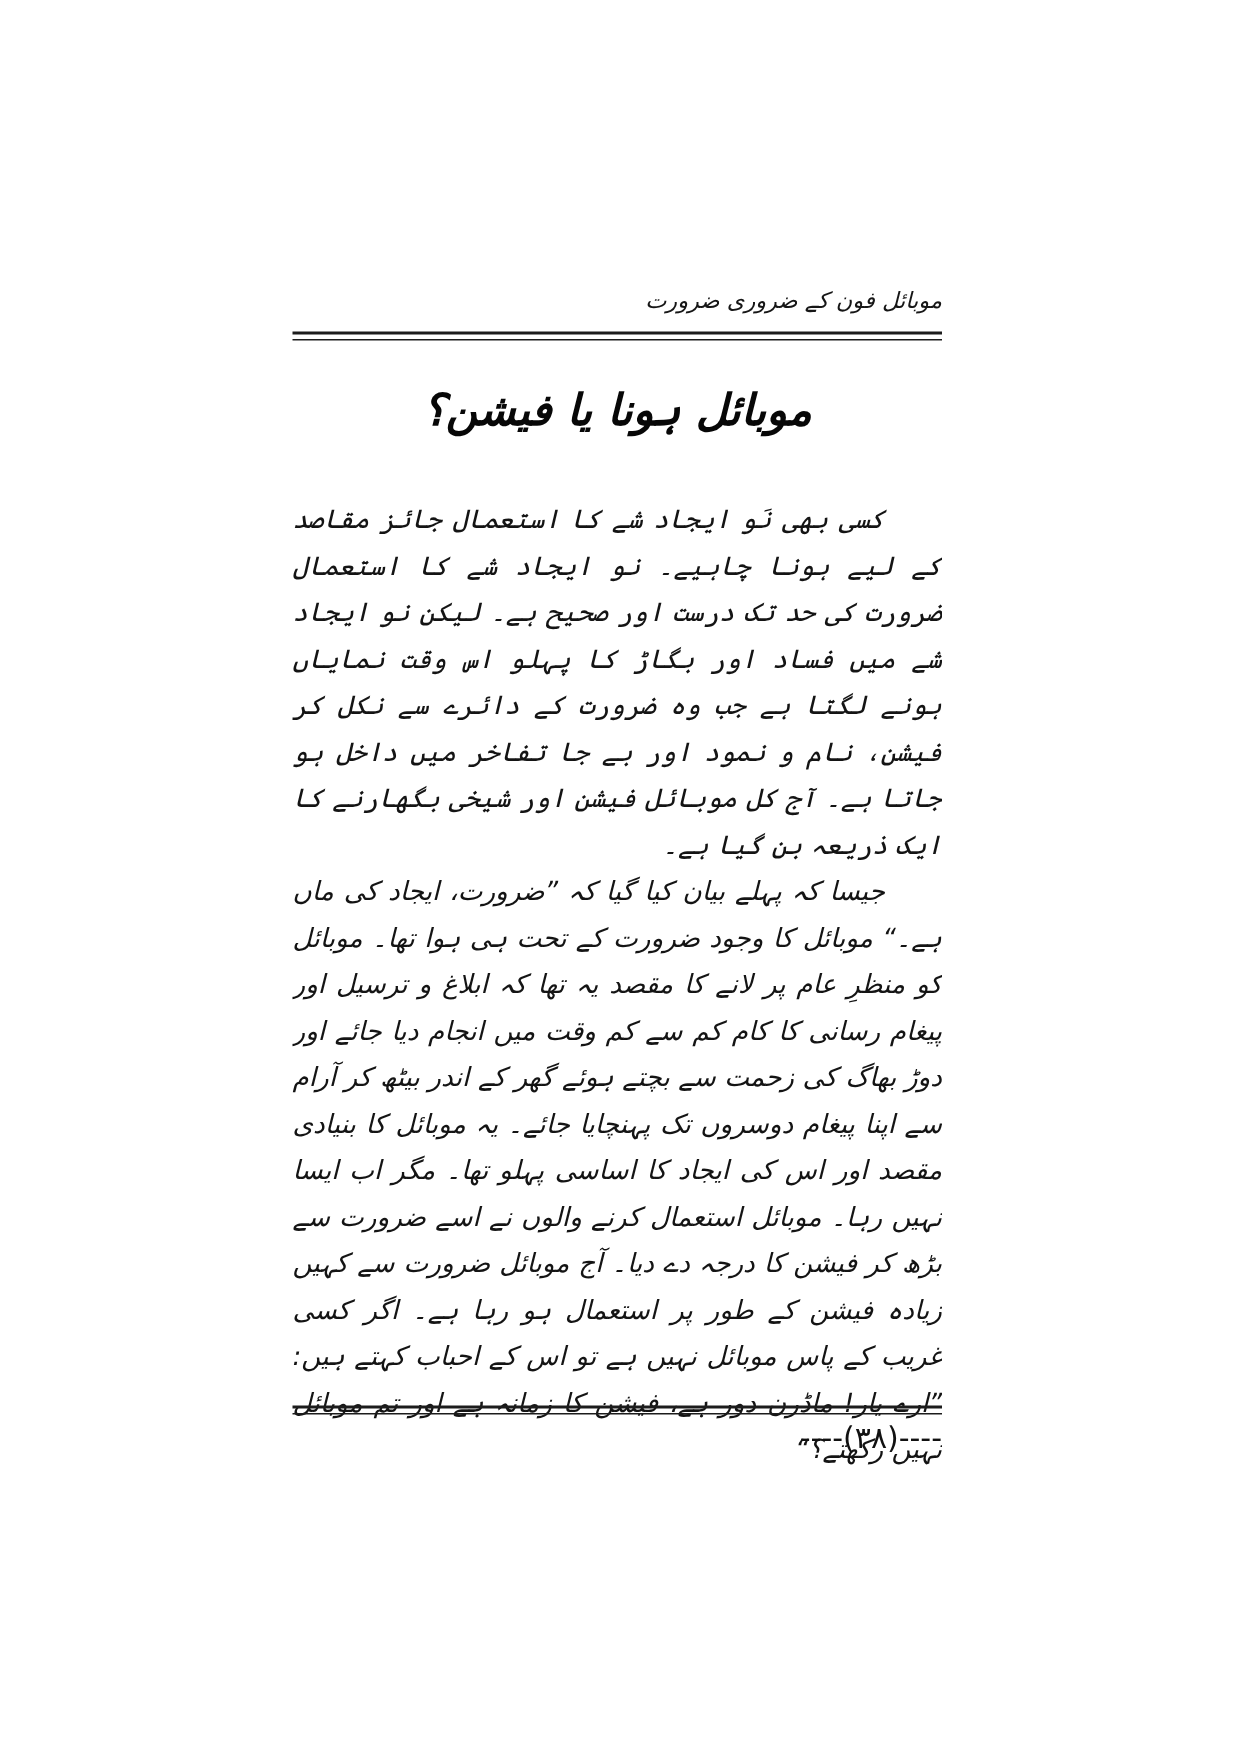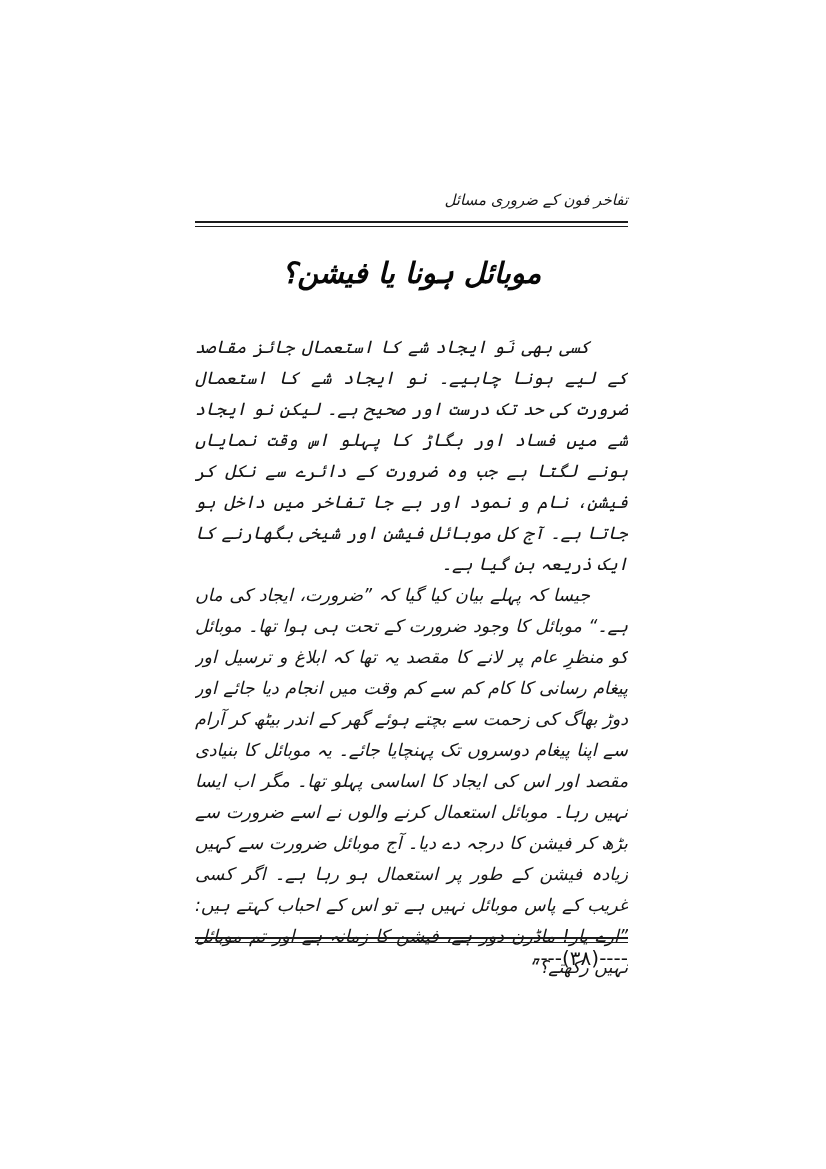--- a/index.html
+++ b/index.html
@@ -79,21 +79,21 @@
     letter-spacing: 1px;
     color: #111111;
     font-style: normal;
   }
 </style>
 </head>
 <body>
 
 <div class="sheet">
 
-  <div class="content-col running-header">تفاخر فون کے ضروری مسائل</div>
+  <div class="content-col running-header">موبائل فون کے ضروری ضرورت</div>
 
   <div class="content-col double-rule header-rule"></div>
 
   <h1 class="content-col chapter-title">موبائل ہونا یا فیشن؟</h1>
 
   <div class="content-col body-text">
     <p>کسی بھی نَو ایجاد شے کا استعمال جائز مقاصد کے لیے ہونا چاہیے۔ نو ایجاد شے کا استعمال ضرورت کی حد تک درست اور صحیح ہے۔ لیکن نو ایجاد شے میں فساد اور بگاڑ کا پہلو اس وقت نمایاں ہونے لگتا ہے جب وہ ضرورت کے دائرے سے نکل کر فیشن، نام و نمود اور بے جا تفاخر میں داخل ہو جاتا ہے۔ آج کل موبائل فیشن اور شیخی بگھارنے کا ایک ذریعہ بن گیا ہے۔</p>
     <p>جیسا کہ پہلے بیان کیا گیا کہ ”ضرورت، ایجاد کی ماں ہے۔“ موبائل کا وجود ضرورت کے تحت ہی ہوا تھا۔ موبائل کو منظرِ عام پر لانے کا مقصد یہ تھا کہ ابلاغ و ترسیل اور پیغام رسانی کا کام کم سے کم وقت میں انجام دیا جائے اور دوڑ بھاگ کی زحمت سے بچتے ہوئے گھر کے اندر بیٹھ کر آرام سے اپنا پیغام دوسروں تک پہنچایا جائے۔ یہ موبائل کا بنیادی مقصد اور اس کی ایجاد کا اساسی پہلو تھا۔ مگر اب ایسا نہیں رہا۔ موبائل استعمال کرنے والوں نے اسے ضرورت سے بڑھ کر فیشن کا درجہ دے دیا۔ آج موبائل ضرورت سے کہیں زیادہ فیشن کے طور پر استعمال ہو رہا ہے۔ اگر کسی غریب کے پاس موبائل نہیں ہے تو اس کے احباب کہتے ہیں: ”ارے یار! ماڈرن دور ہے، فیشن کا زمانہ ہے اور تم موبائل نہیں رکھتے؟“</p>
 
   </div>

